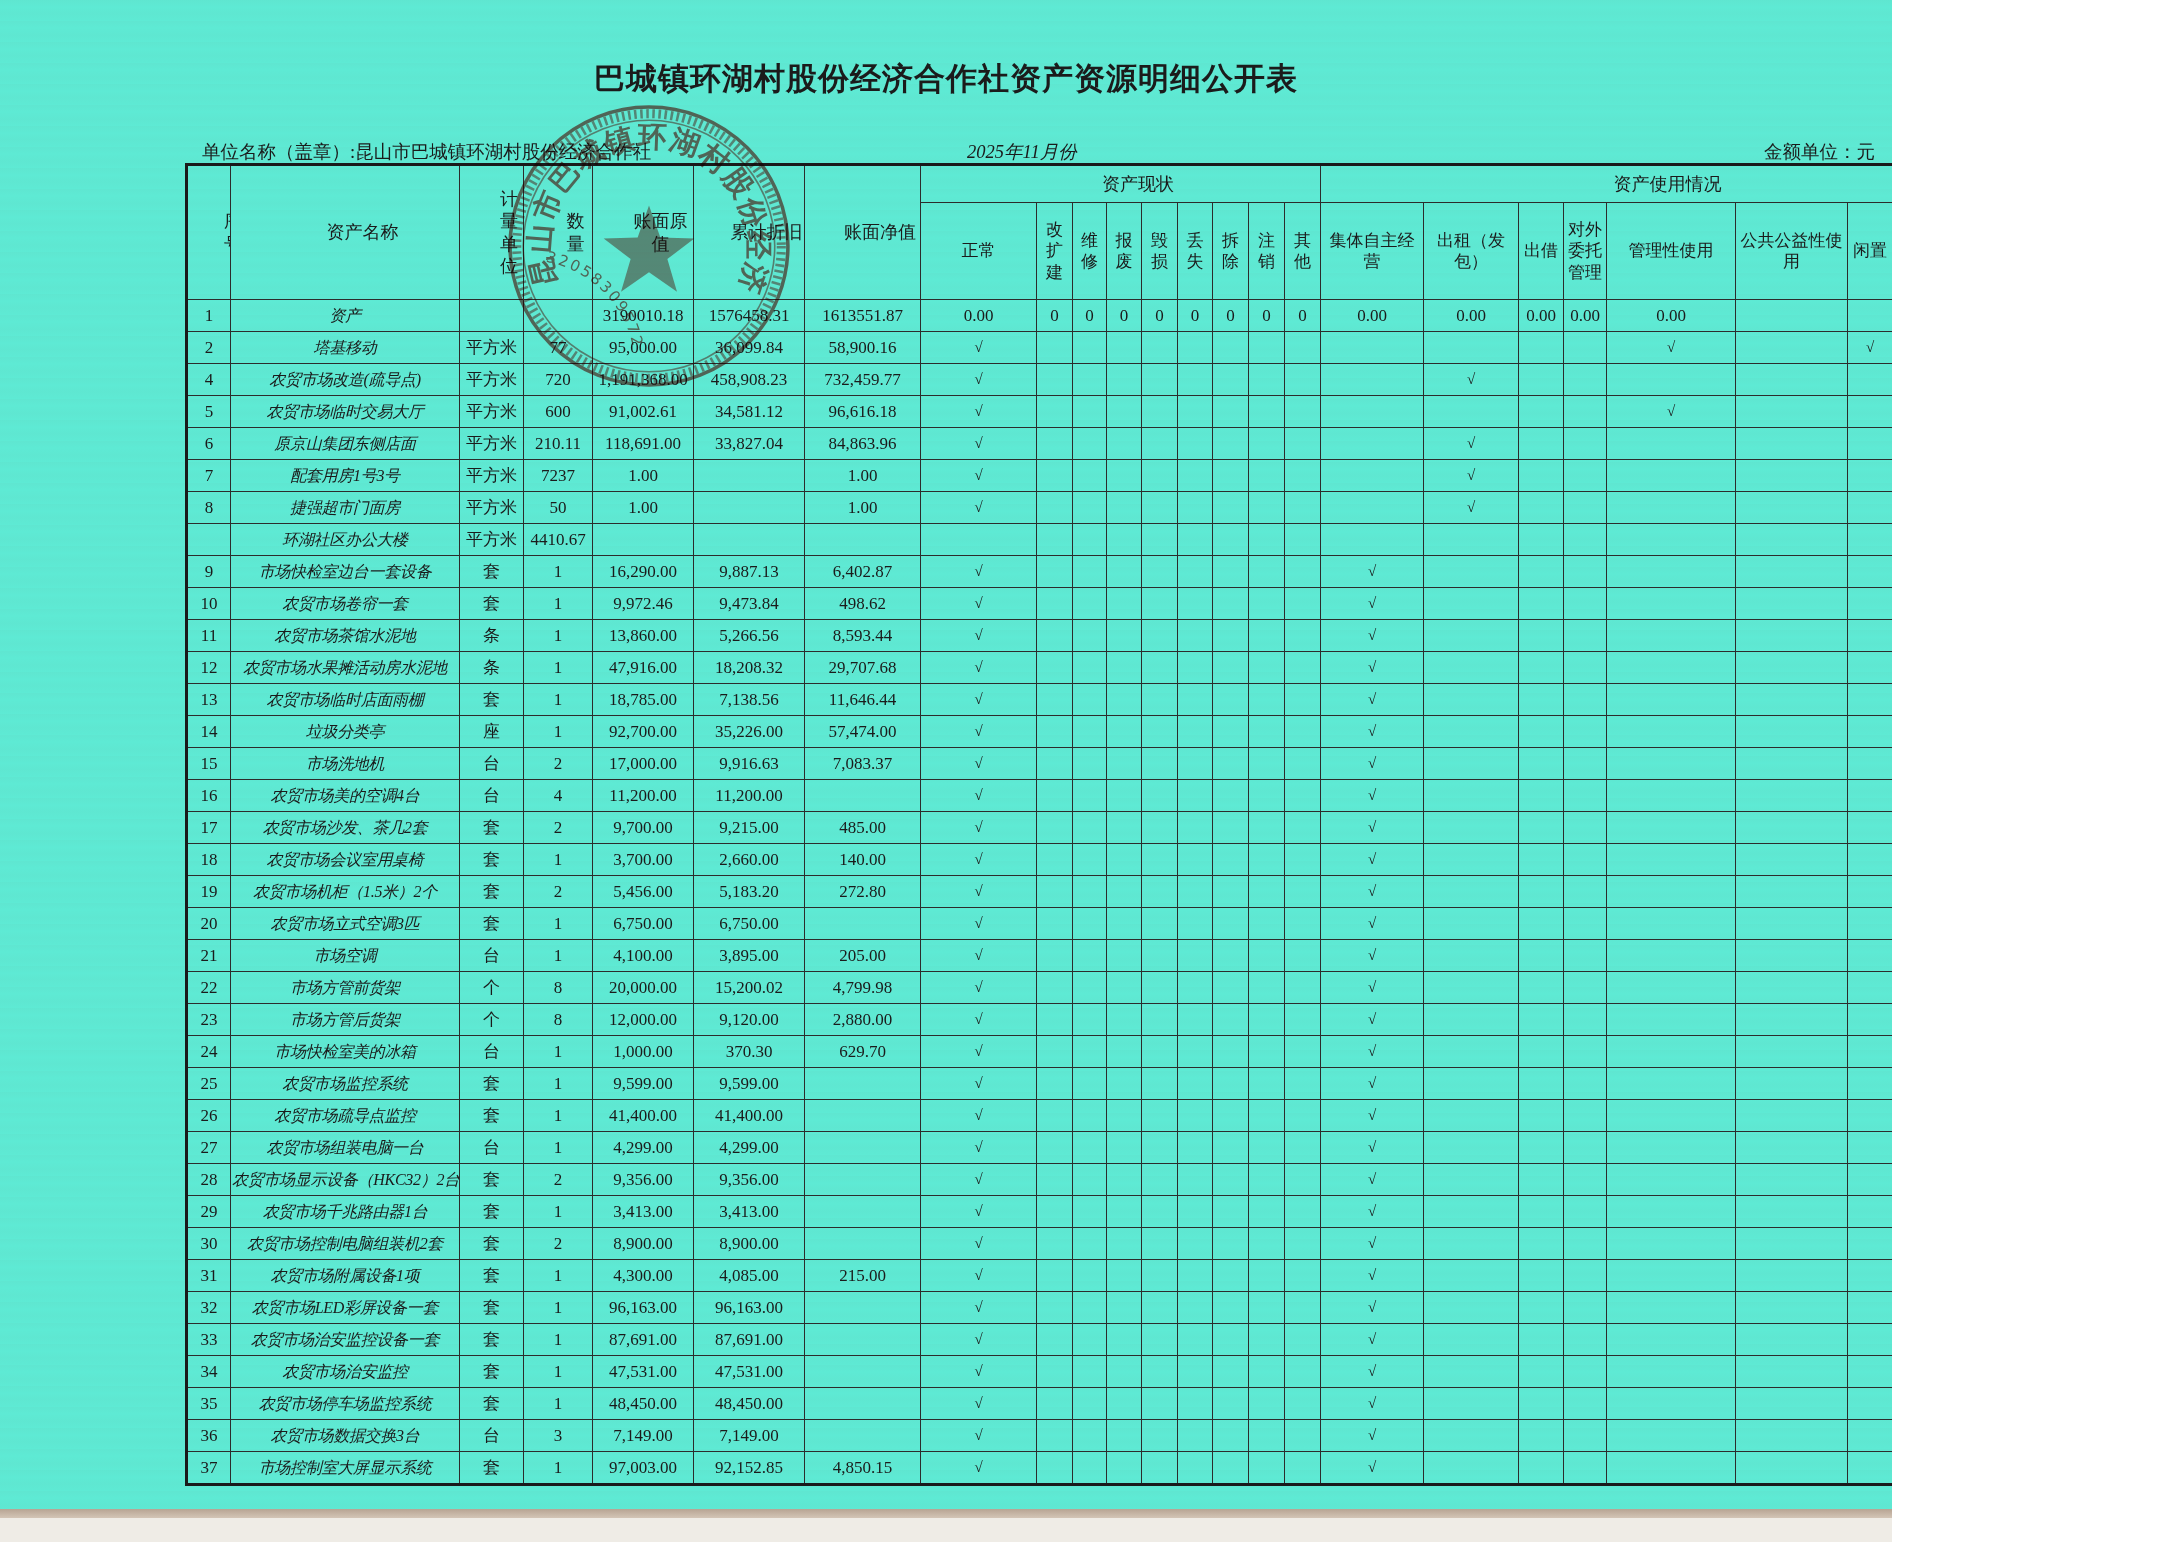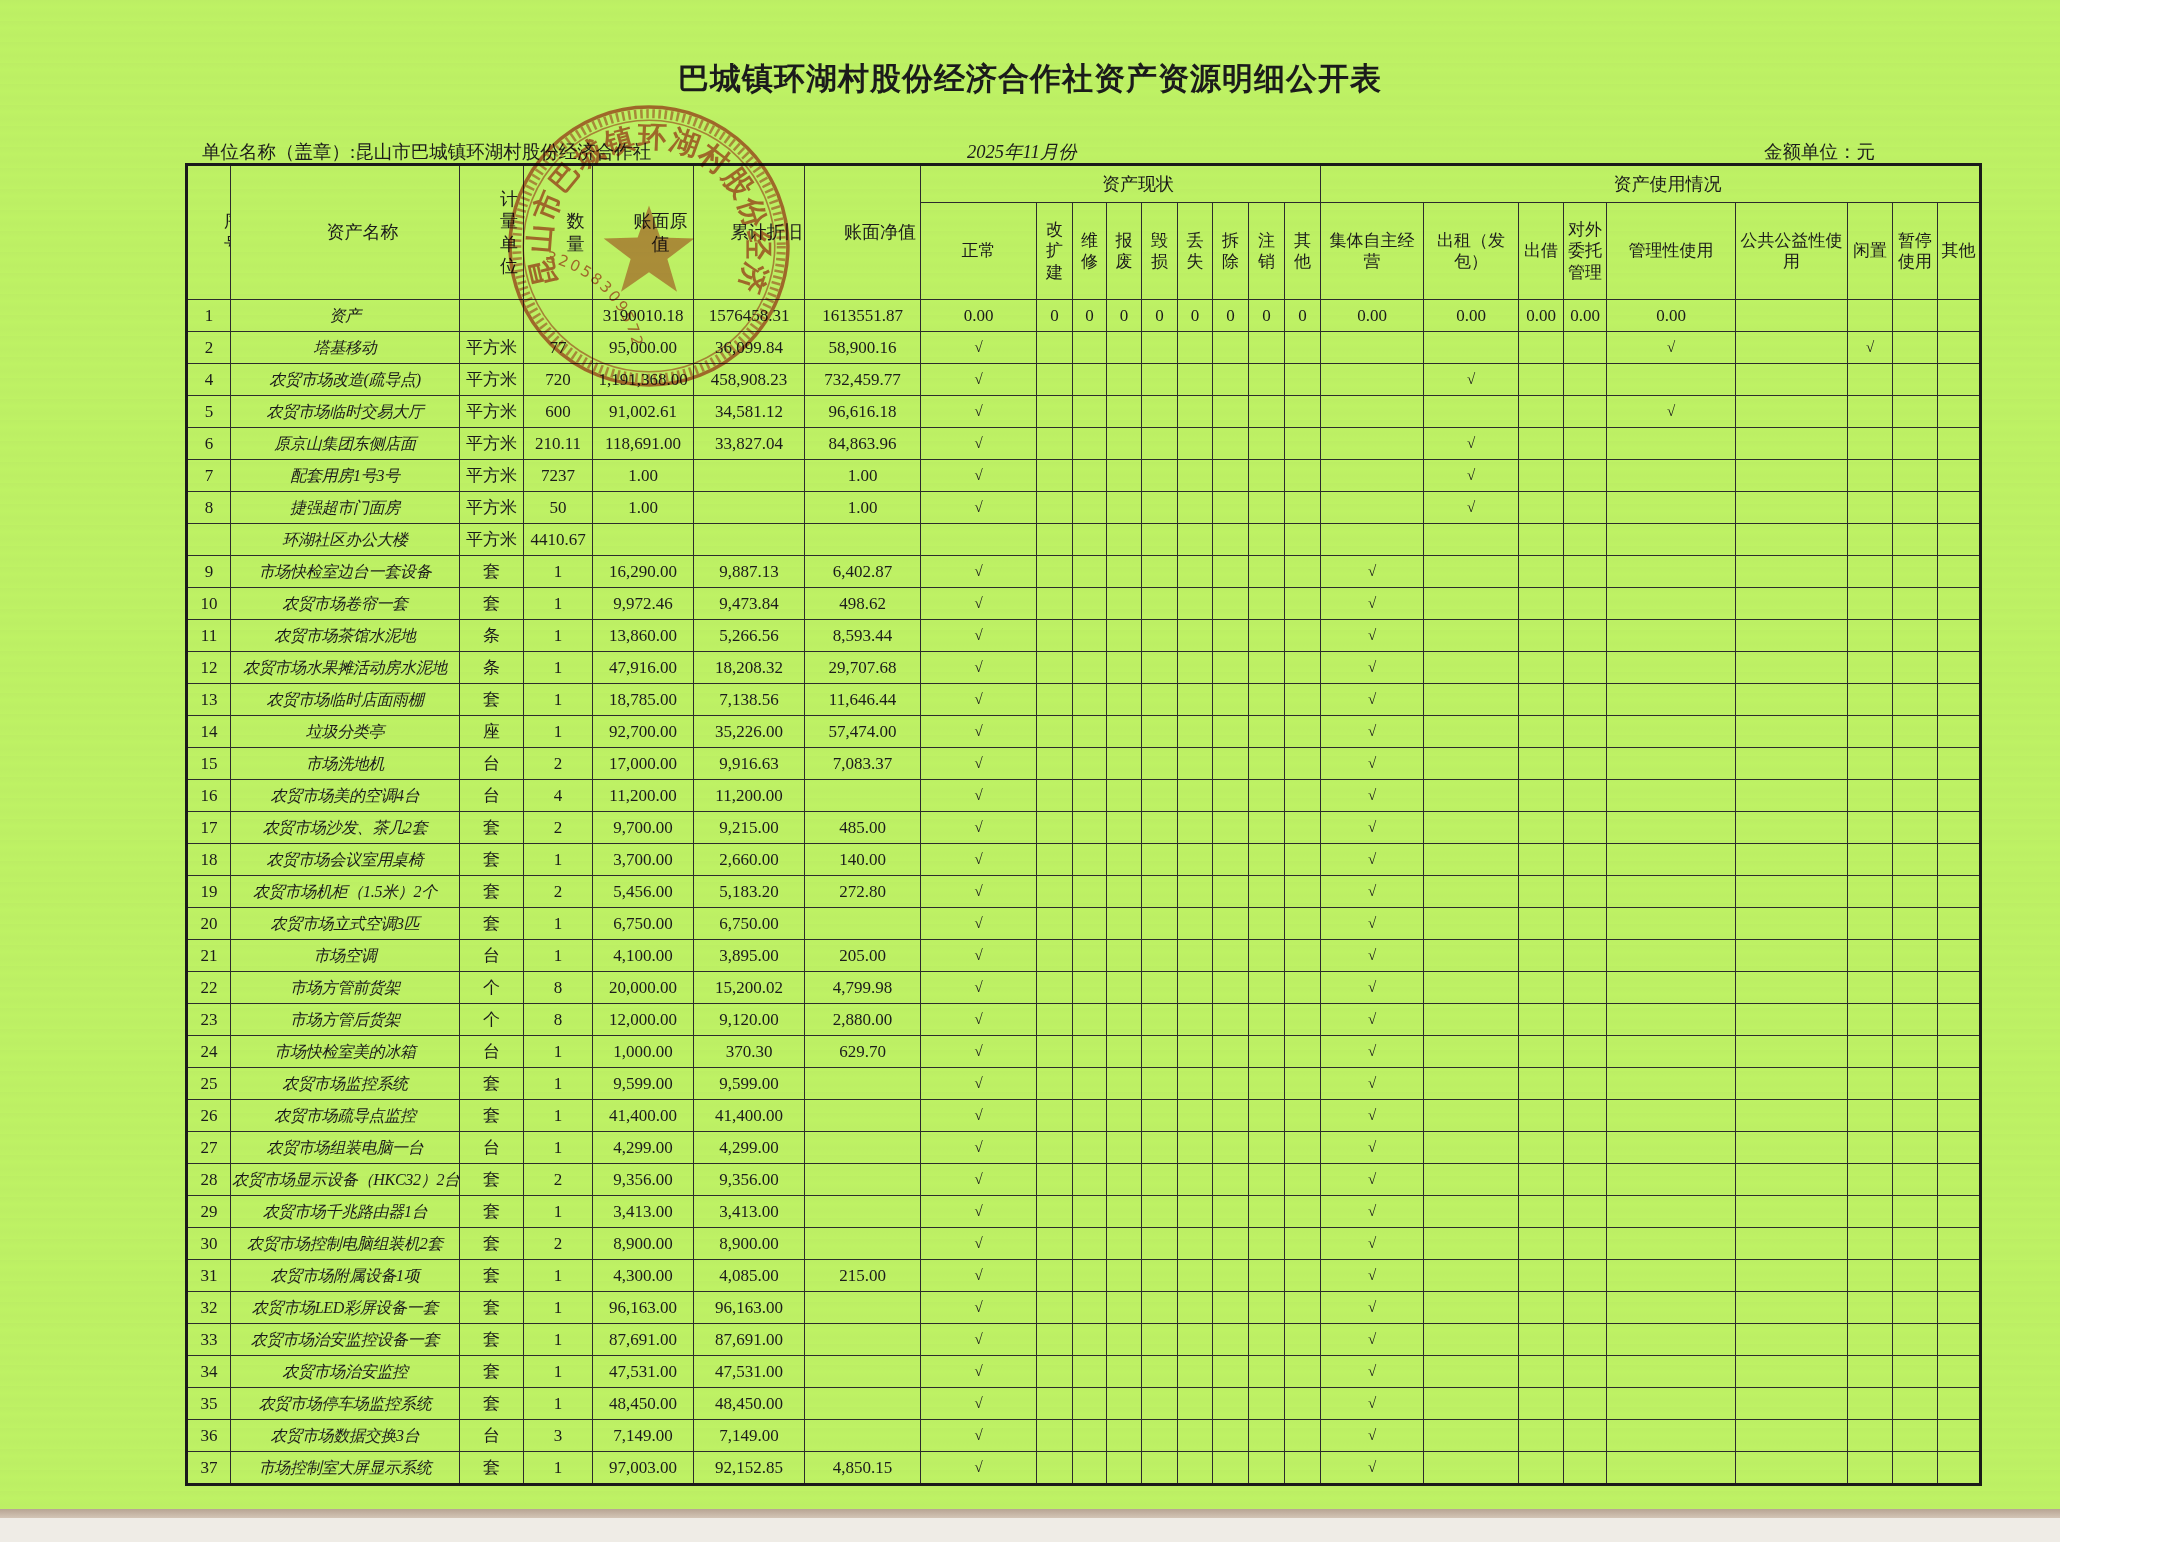--- a/index.html
+++ b/index.html
@@ -1,19 +1,19 @@
 <!DOCTYPE html>
 <html><head>
 <meta charset="utf-8">
 <style>
   html,body{margin:0;padding:0;}
   .page{
     position:relative;
-    width:2060px;height:1542px;
-    background:#bef264;
+    width:1892px;height:1542px;
+    background:#5eead4;
     font-family:"Liberation Serif","DejaVu Serif",serif;
     color:#1b1b1b;
     overflow:hidden;
   }
   .scan-noise{
     position:absolute;inset:0;
     background:repeating-linear-gradient(
       to bottom,
       rgba(120,110,100,0.03) 0px, rgba(120,110,100,0.0) 7px,
       rgba(120,110,100,0.025) 14px, rgba(120,110,100,0.0) 21px);

